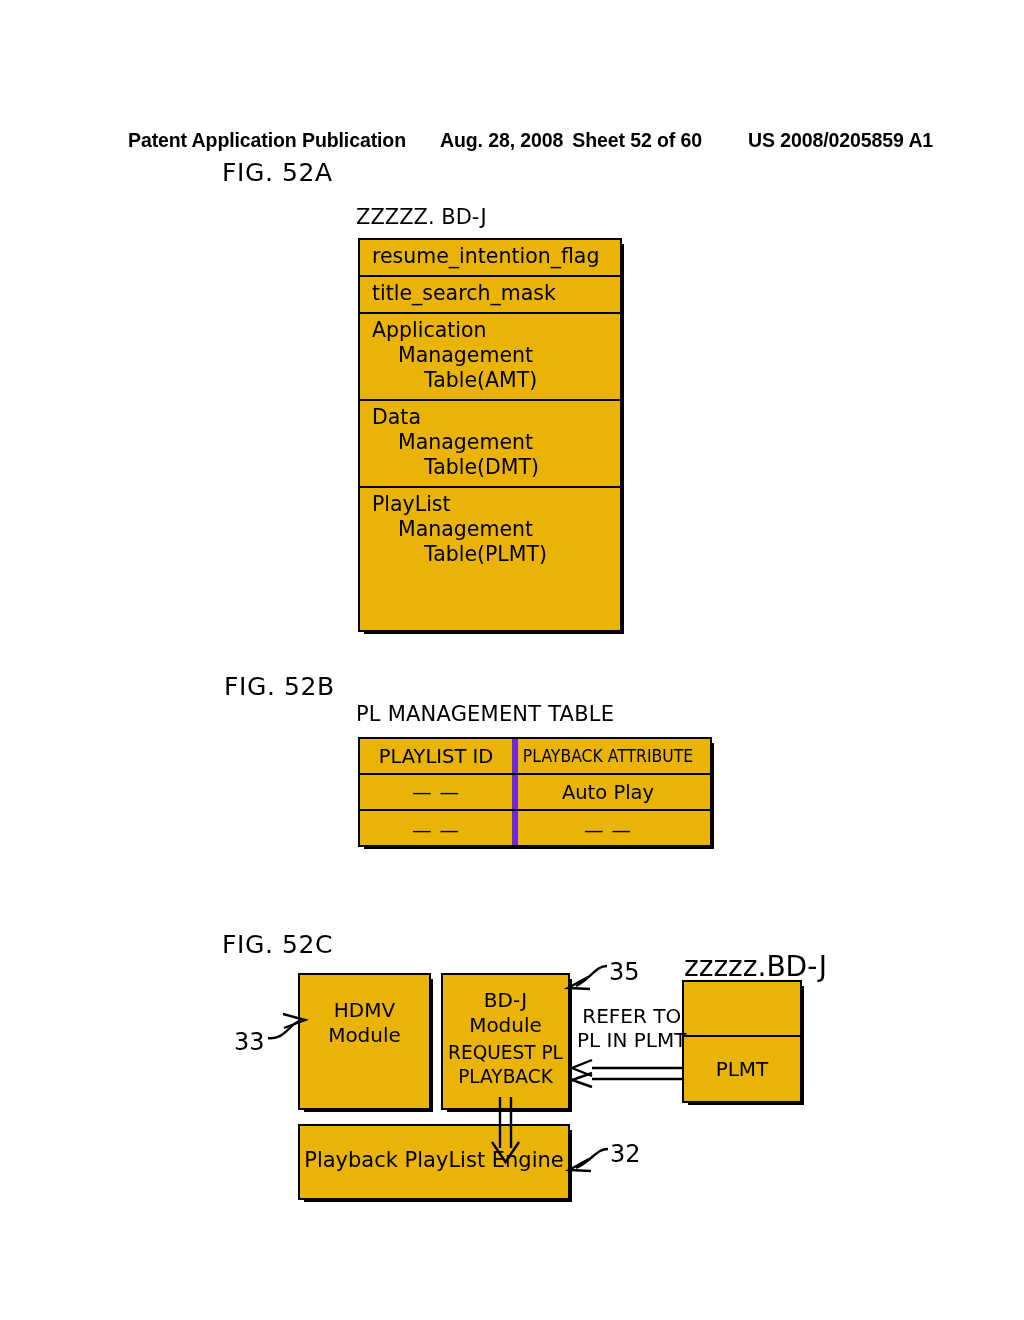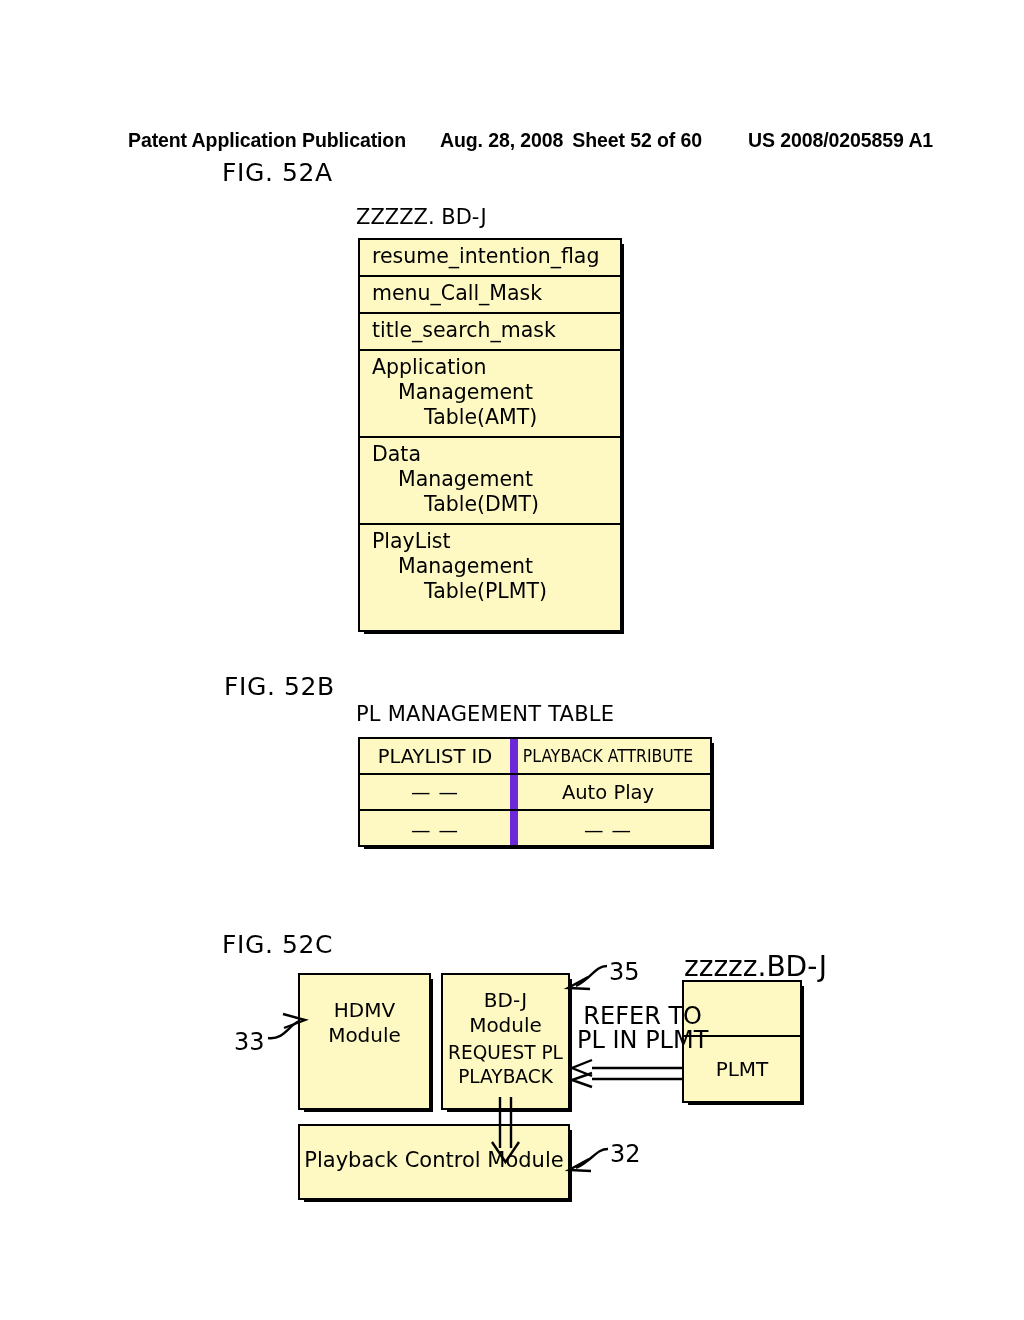--- a/index.html
+++ b/index.html
@@ -54,21 +54,21 @@
   }
   .caption-wide {
     letter-spacing: 0.2px;
   }
 
   
   .boxframe {
     position: absolute;
     border: 2px solid #000;
     box-sizing: border-box;
-    background: #fef9c3;
+    background: #eab308;
   }
   
   .shadowed::after {
     content: "";
     position: absolute;
     left: 4px;
     top: 4px;
     right: -4px;
     bottom: -4px;
     border-right: 4px solid #000;
@@ -111,21 +111,21 @@
   #fig52b-table .b-cell {
     box-sizing: border-box;
     display: flex;
     align-items: center;
     justify-content: center;
     font-size: 19.5px;
     white-space: nowrap;
   }
   #fig52b-table .b-cell.c1 {
     width: 158px;
-    border-right: 8px solid #6d28d9;
+    border-right: 6px solid #6d28d9;
   }
   #fig52b-table .b-cell.c2 { width: 180px; }
   #fig52b-table .hdr .c1 { font-size: 19.5px; }
   #fig52b-table .hdr .c2 {
     font-size: 17px;
     transform: scaleX(0.92);
   }
   .dashdash { letter-spacing: 1px; }
 
   
@@ -185,21 +185,21 @@
     line-height: 24px;
     transform: scaleX(0.95);
   }
   #pce-text {
     top: 22px;
     font-size: 21px;
   }
 
   .free-label {
     position: absolute;
-    font-size: 24px;
+    font-size: 20px;
     line-height: 24px;
     white-space: nowrap;
     text-align: center;
   }
   #refer-label { left: 577px; top: 1004px; }
   #zzzzz-c-label { left: 684px; top: 955px; font-size: 28px; }
 
   .refnum {
     position: absolute;
     font-size: 24px;
@@ -229,23 +229,20 @@
 
 <div class="fig-label" style="left:222px; top:158px;">FIG. 52A</div>
 
 <div class="caption" style="left:356px; top:205px;">ZZZZZ. BD-J</div>
 
 <div id="fig52a-table" class="boxframe shadowed">
   <div class="a-row">
     <span>resume_intention_flag</span>
   </div>
   <div class="a-row">
-    <span>menu_Call_Mask</span>
-  </div>
-  <div class="a-row">
     <span>title_search_mask</span>
   </div>
   <div class="a-row">
     <span>Application</span>
     <span class="ln2">Management</span>
     <span class="ln3">Table(AMT)</span>
   </div>
   <div class="a-row">
     <span>Data</span>
     <span class="ln2">Management</span>
@@ -291,21 +288,21 @@
     <span>BD-J</span><br>
     <span>Module</span>
   </div>
   <div id="bdj-req">
     <span>REQUEST PL</span><br>
     <span>PLAYBACK</span>
   </div>
 </div>
 
 <div id="pce-box" class="boxframe shadowed">
-  <div class="box-text" id="pce-text">Playback Control Module</div>
+  <div class="box-text" id="pce-text">Playback PlayList Engine</div>
 </div>
 
 <div id="zzzzz-c-label" class="free-label">zzzzz.BD-J</div>
 
 <div id="plmt-box" class="boxframe shadowed">
   <div class="plmt-top"></div>
   <div class="plmt-bot">PLMT</div>
 </div>
 
 <div id="refer-label" class="free-label">

